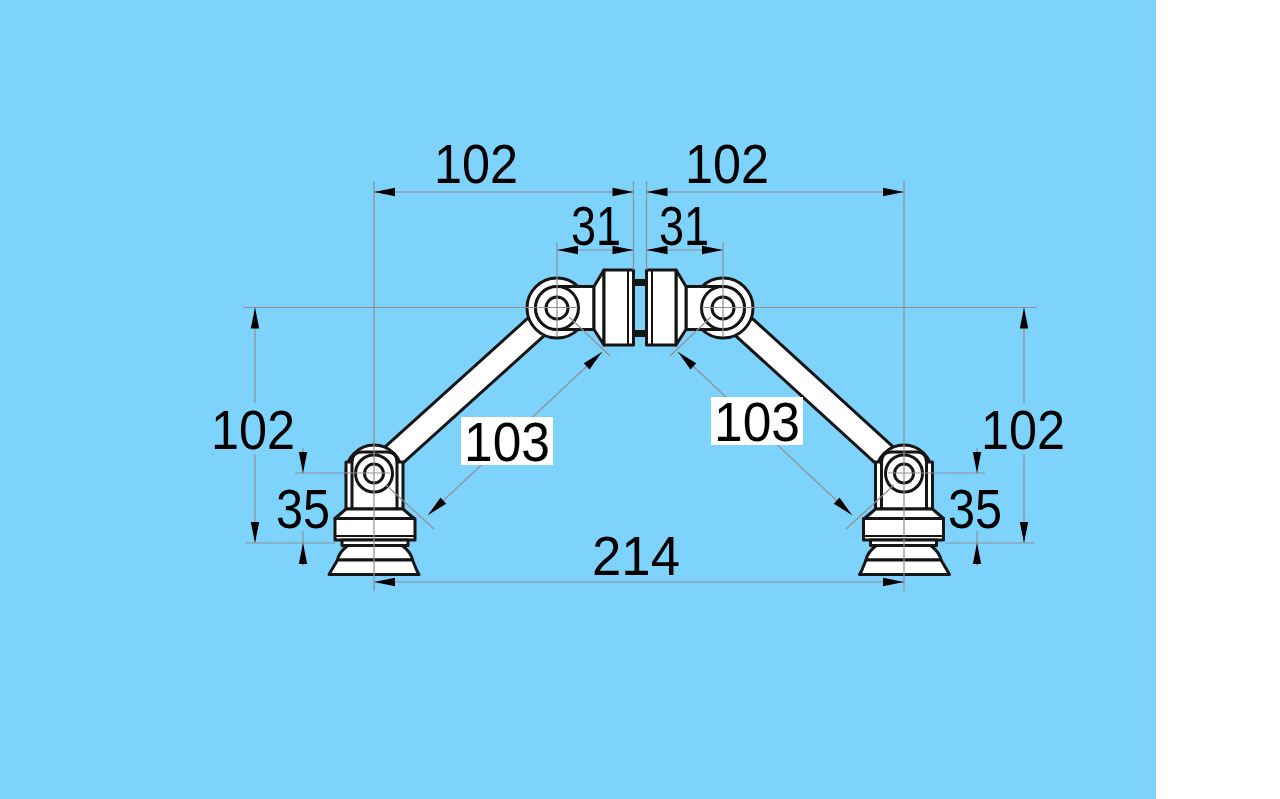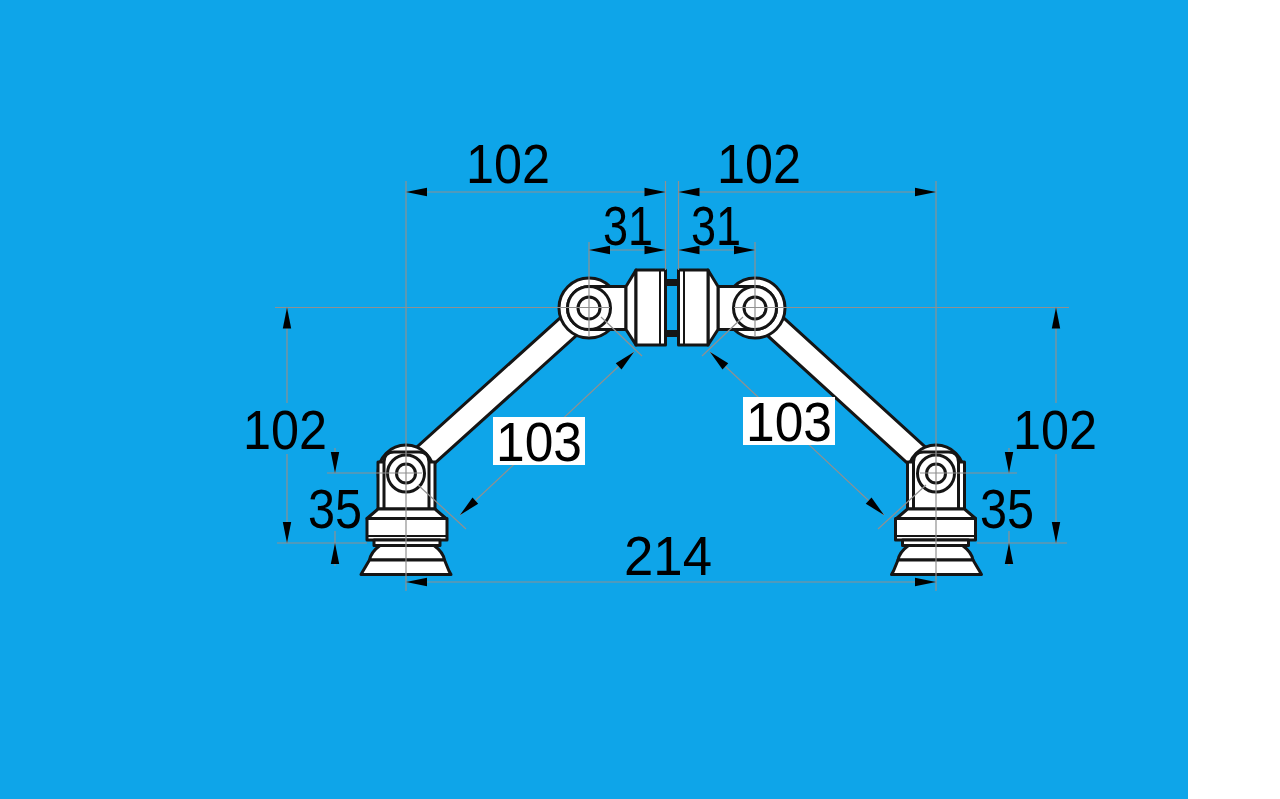--- a/index.html
+++ b/index.html
@@ -5,23 +5,22 @@
   html, body {
     margin: 0;
     padding: 0;
     background: #ffffff;
     font-family: "Liberation Sans", sans-serif;
   }
   .stage {
     position: relative;
     width: 1156px;
     height: 799px;
-    background: #0ea5e9;
+    background: #7dd3fc;
     overflow: hidden;
-    padding-left: 32px;
   }
   svg { display: block; }
   .part {
     fill: #ffffff;
     stroke: #151515;
     stroke-width: 3;
     stroke-linejoin: round;
   }
   .part-inner {
     fill: none;

